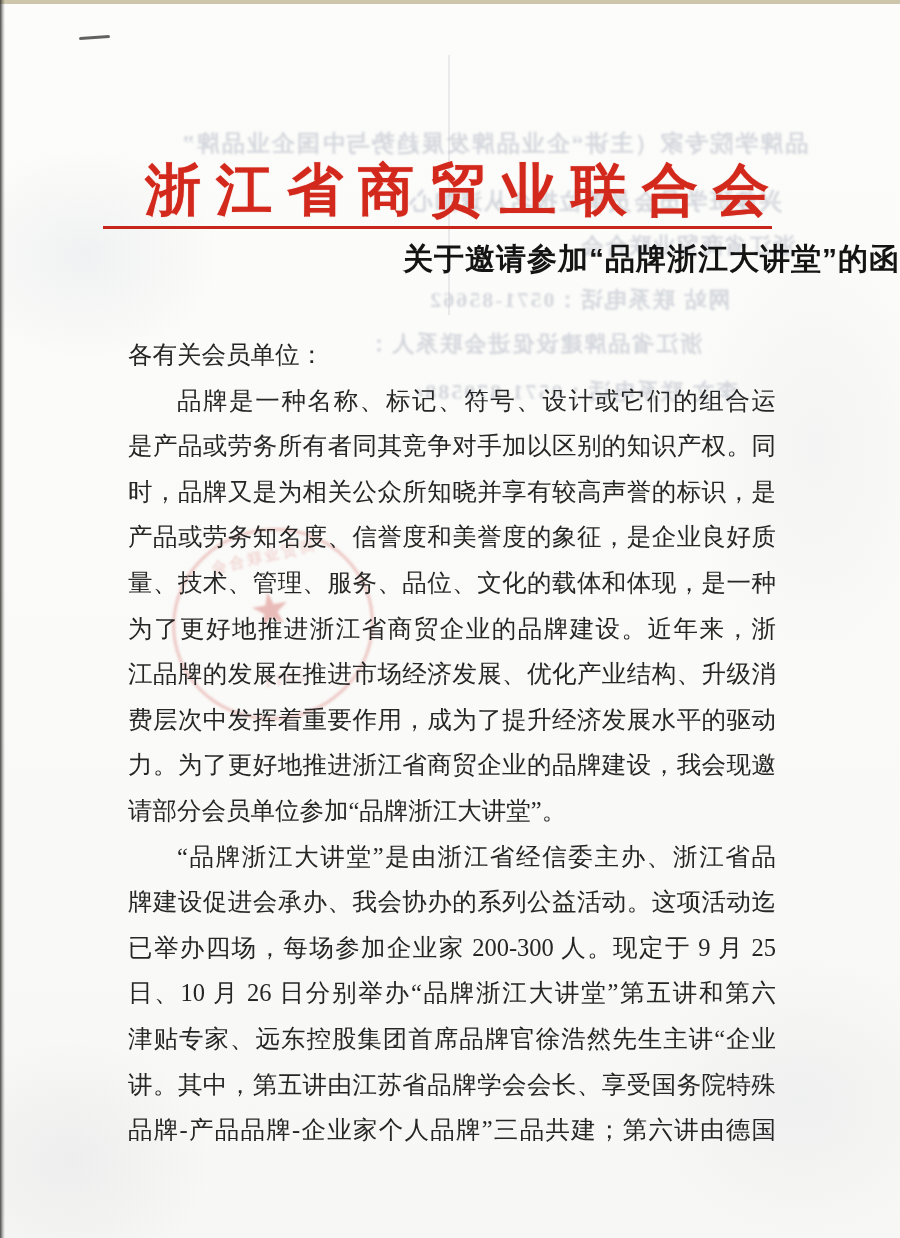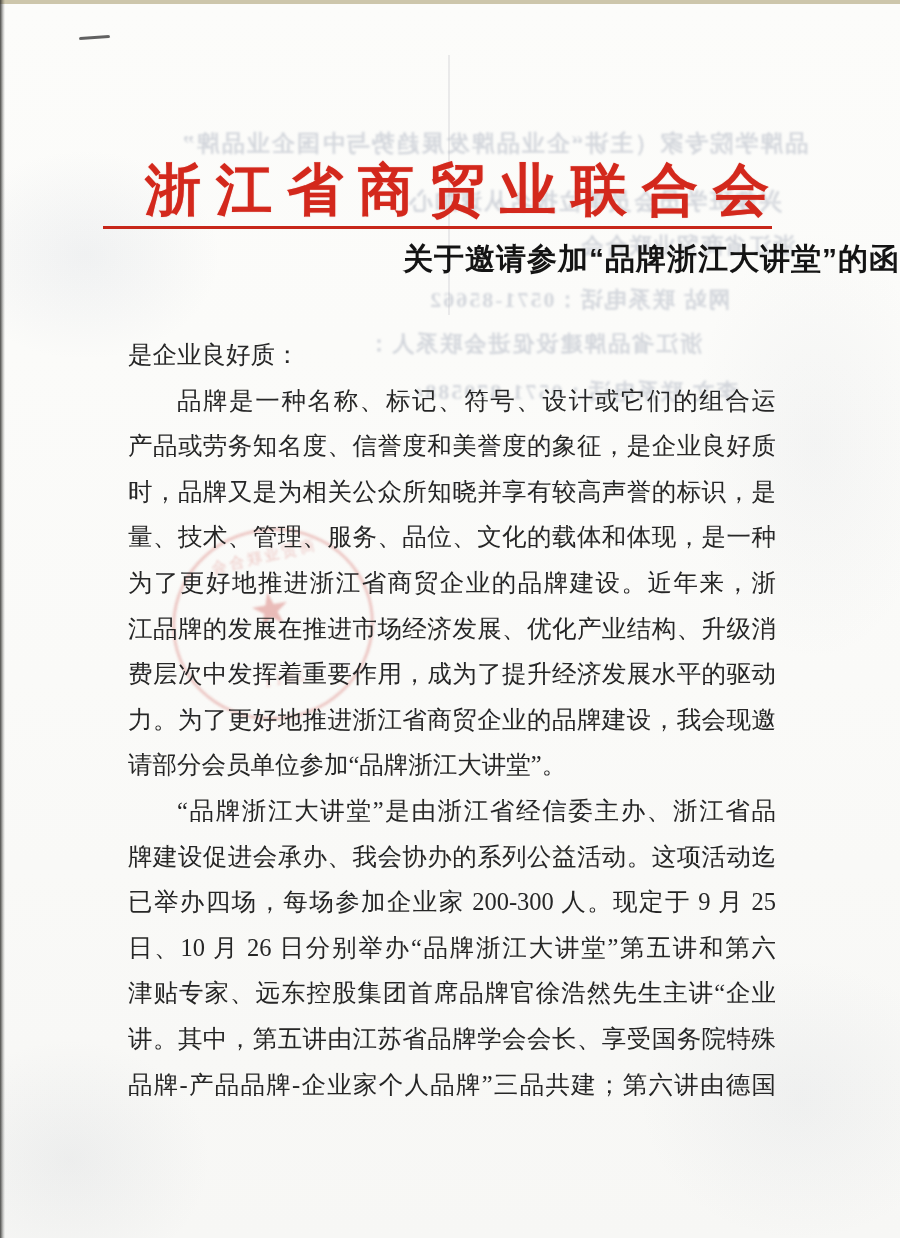--- a/index.html
+++ b/index.html
@@ -94,24 +94,25 @@
     <div class="seal-arc">商贸业联合会</div>
     <div class="seal-star">★</div>
     <div class="seal-num">2011</div>
   </div>
 
   <div class="letterhead">浙江省商贸业联合会</div>
   <div class="red-rule"></div>
   <div class="subject">关于邀请参加“品牌浙江大讲堂”的函</div>
 
   <div class="body">
-    <div class="bodyline flush">是企业良好质：</div>
+    <div class="bodyline flush">各有关会员单位：</div>
   <div class="bodyline indent">品牌是一种名称、标记、符号、设计或它们的组合运用，</div>
+      <div class="bodyline">是产品或劳务所有者同其竞争对手加以区别的知识产权。同</div>
+      <div class="bodyline">时，品牌又是为相关公众所知晓并享有较高声誉的标识，是</div>
       <div class="bodyline">产品或劳务知名度、信誉度和美誉度的象征，是企业良好质</div>
-      <div class="bodyline">时，品牌又是为相关公众所知晓并享有较高声誉的标识，是</div>
       <div class="bodyline">量、技术、管理、服务、品位、文化的载体和体现，是一种</div>
       <div class="bodyline">为了更好地推进浙江省商贸企业的品牌建设。近年来，浙</div>
       <div class="bodyline">江品牌的发展在推进市场经济发展、优化产业结构、升级消</div>
       <div class="bodyline">费层次中发挥着重要作用，成为了提升经济发展水平的驱动</div>
       <div class="bodyline">力。为了更好地推进浙江省商贸企业的品牌建设，我会现邀</div>
       <div class="bodyline paraend">请部分会员单位参加“品牌浙江大讲堂”。</div>
       <div class="bodyline indent">“品牌浙江大讲堂”是由浙江省经信委主办、浙江省品</div>
       <div class="bodyline">牌建设促进会承办、我会协办的系列公益活动。这项活动迄</div>
       <div class="bodyline">已举办四场，每场参加企业家 200-300 人。现定于 9 月 25</div>
       <div class="bodyline">日、10 月 26 日分别举办“品牌浙江大讲堂”第五讲和第六</div>

